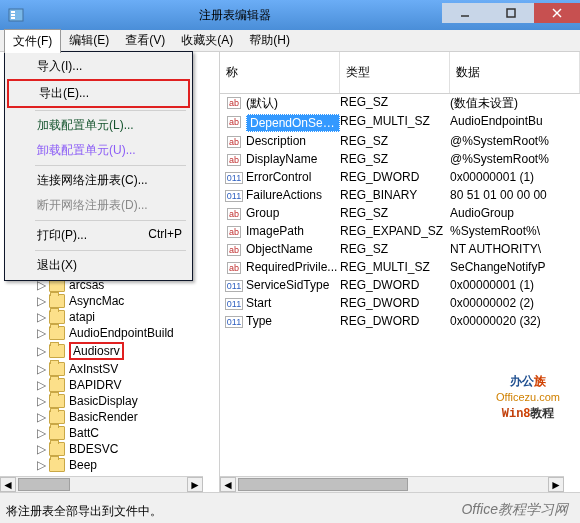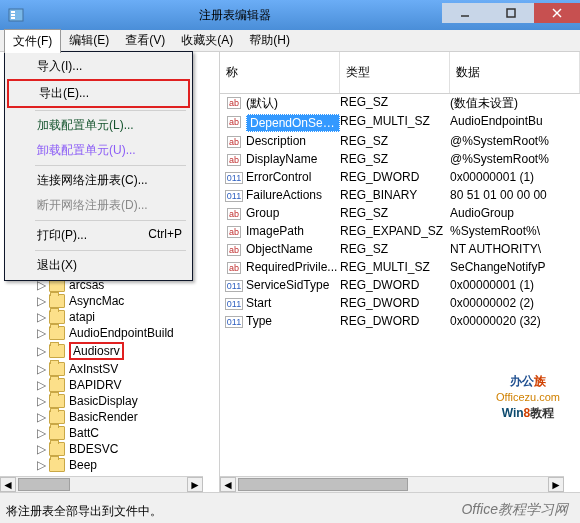--- a/index.html
+++ b/index.html
@@ -44,21 +44,21 @@
 .scrollbar-h { position: absolute; bottom: 0; left: 0; right: 16px; height: 16px; background: #f0f0f0; border-top: 1px solid #d0d0d0; display: flex; }
 .scrollbar-h .sb-btn { width: 16px; height: 15px; background: #f0f0f0; border: 1px solid #c0c0c0; display: flex; align-items: center; justify-content: center; }
 .scrollbar-h .sb-track { flex: 1; position: relative; }
 .scrollbar-h .sb-thumb { position: absolute; height: 13px; top: 1px; background: #c0c0c0; border: 1px solid #a0a0a0; }
 .statusbar { height: 38px; border-top: 1px solid #d0d0d0; display: flex; align-items: center; padding-left: 6px; background: #f0f0f0; font-size: 12px; }
 .watermark { position: absolute; right: 20px; bottom: 70px; text-align: center; pointer-events: none; z-index: 50; }
 .watermark .wm1 { font-size: 24px; font-weight: bold; color: #205090; }
 .watermark .wm1 .red { color: #d04000; }
 .watermark .wm2 { font-size: 11px; color: #d08000; }
 .watermark .wm3 { font-size: 16px; font-weight: bold; }
-.watermark .wm3 .win { color: #0c4a6e; }
+.watermark .wm3 .win { color: #c2410c; font-family: Liberation Mono, monospace; }
 .watermark .wm3 .eight { color: #d04000; }
 .watermark .wm3 .jc { color: #333; }
 .footer-wm { position: absolute; right: 12px; bottom: 4px; font-size: 14px; color: #777; font-style: italic; }
 .tree-scroll { position: absolute; top: 205px; left: 0; right: 0; bottom: 16px; overflow: hidden; }
 </style>
 </head>
 <body>
 
 <div class="titlebar">
   <span class="app-icon">

